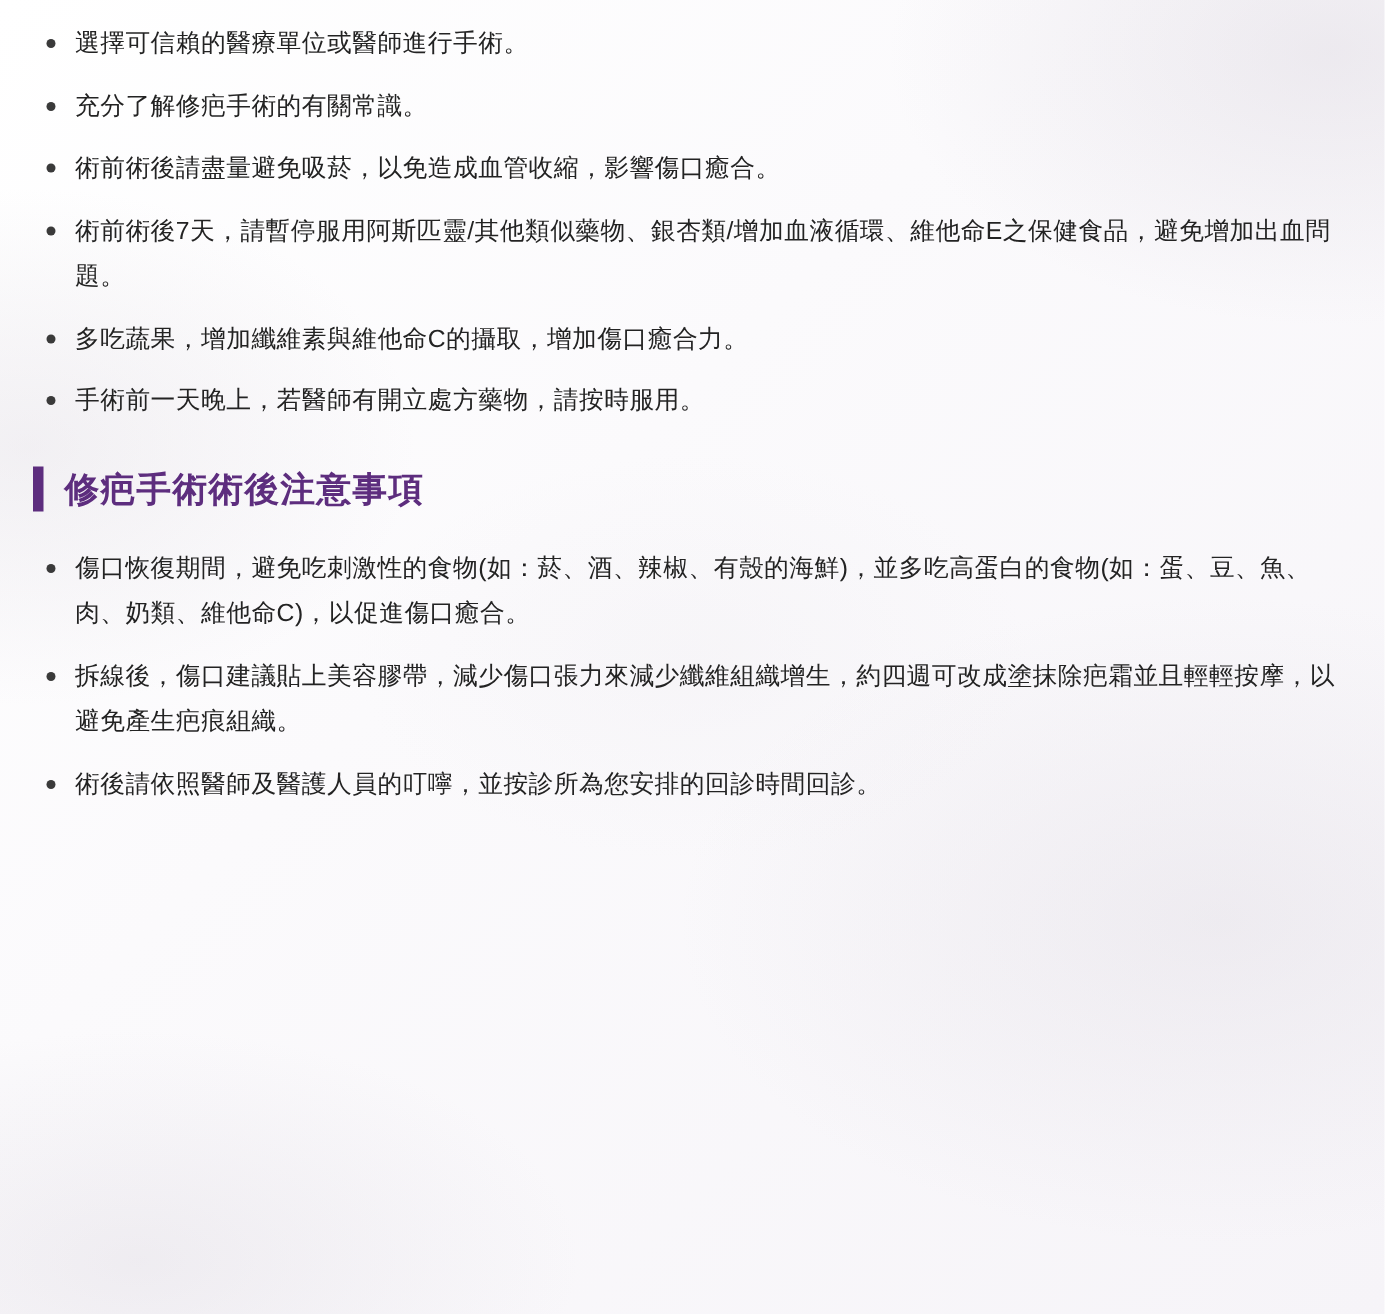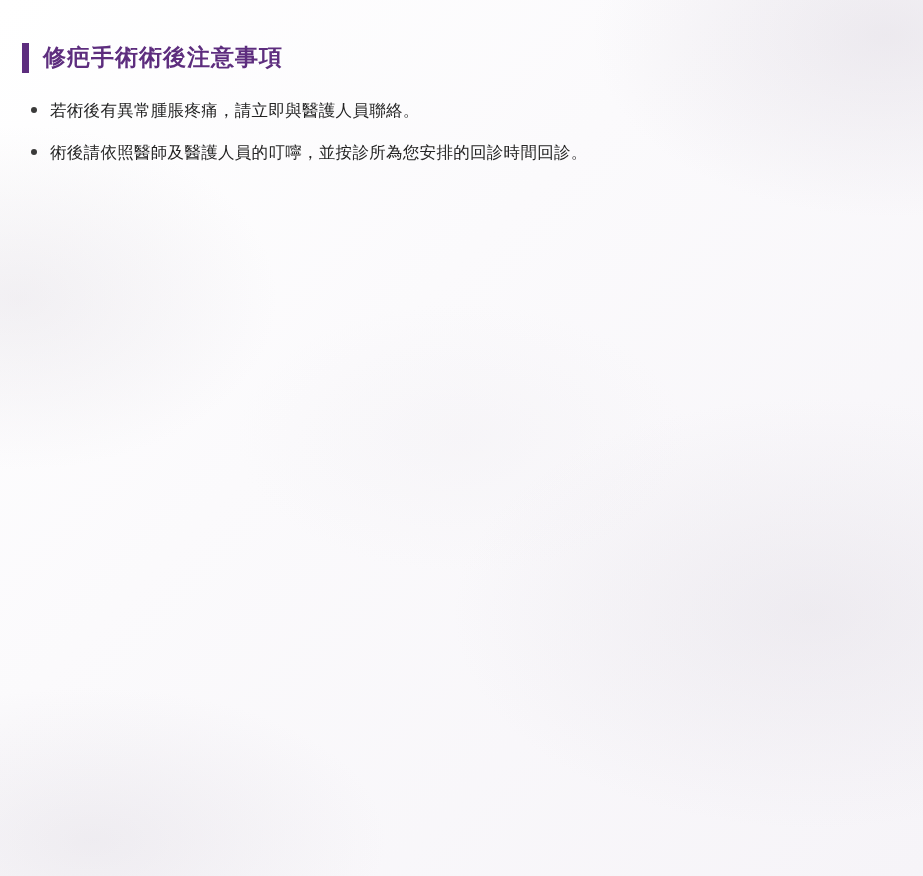--- a/index.html
+++ b/index.html
@@ -84,24 +84,33 @@
   .list-bottom { margin-left: 8px; }
   .list-bottom > li { margin-bottom: 13px; }
 </style>
 </head>
 <body>
 
 <div class="bg-texture"></div>
 
 <div class="page">
 
+  <ul class="bullets list-top">
+    <li>選擇可信賴的醫療單位或醫師進行手術。</li>
+    <li>充分了解修疤手術的有關常識。</li>
+    <li>術前術後請盡量避免吸菸，以免造成血管收縮，影響傷口癒合。</li>
+    <li>術前術後7天，請暫停服用阿斯匹靈/其他類似藥物、銀杏類/增加血液循環、維他命E之保健食品，避免增加出血問題。</li>
+    <li>多吃蔬果，增加纖維素與維他命C的攝取，增加傷口癒合力。</li>
+    <li>手術前一天晚上，若醫師有開立處方藥物，請按時服用。</li>
+  </ul>
 
   <div class="section-heading">
     <div class="bar"></div>
     <div class="title">修疤手術術後注意事項</div>
   </div>
 
   <ul class="bullets list-bottom">
-    <li>若術後有異常腫脹疼痛，請立即與醫護人員聯絡。</li>
+    <li>傷口恢復期間，避免吃刺激性的食物(如：菸、酒、辣椒、有殼的海鮮)，並多吃高蛋白的食物(如：蛋、豆、魚、肉、奶類、維他命C)，以促進傷口癒合。</li>
+    <li>拆線後，傷口建議貼上美容膠帶，減少傷口張力來減少纖維組織增生，約四週可改成塗抹除疤霜並且輕輕按摩，以避免產生疤痕組織。</li>
     <li>術後請依照醫師及醫護人員的叮嚀，並按診所為您安排的回診時間回診。</li>
   </ul>
 
 </div>
 
 </body></html>

